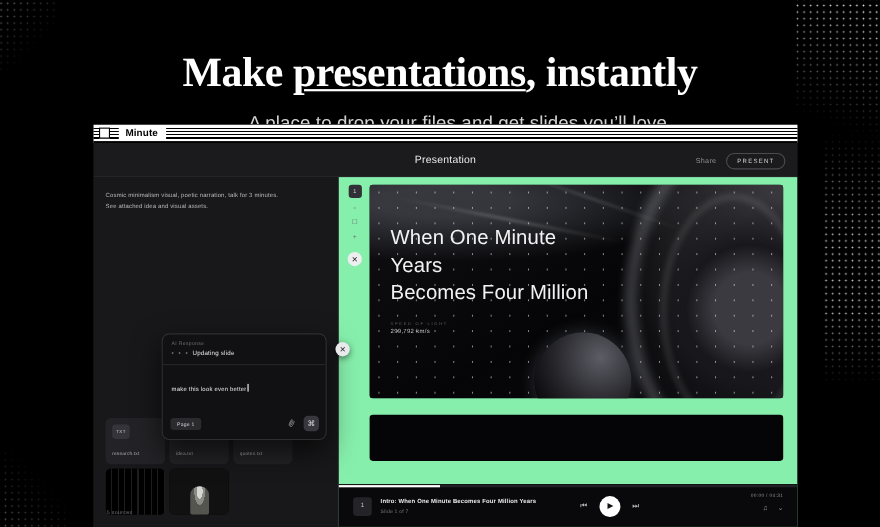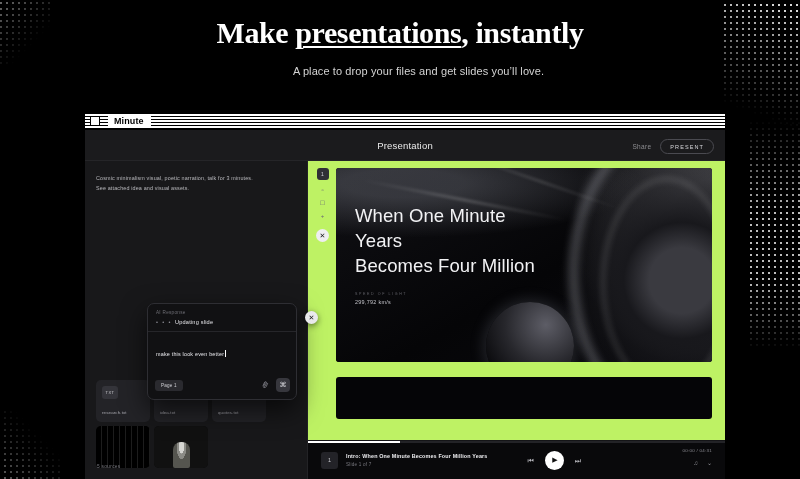--- a/index.html
+++ b/index.html
@@ -31,25 +31,25 @@
              -webkit-mask-image: linear-gradient(45deg, #000 0%, transparent 70%);
              mask-image: linear-gradient(45deg, #000 0%, transparent 70%); opacity: .45; }
   .dots-bc { bottom: -8px; left: 300px; width: 120px; height: 36px;
              -webkit-mask-image: linear-gradient(0deg, #000 0%, transparent 90%);
              mask-image: linear-gradient(0deg, #000 0%, transparent 90%); opacity: .4; }
 
   
   .hero { position: absolute; top: 0; left: 0; width: 800px; text-align: center; }
   .hero-title {
     font-family: "Liberation Serif", serif;
-    font-weight: 700; font-size: 30px; line-height: 1;
-    color: #fff; letter-spacing: -0.4px; margin-top: 18px;
+    font-weight: 700; font-size: 38px; line-height: 1;
+    color: #fff; letter-spacing: -0.4px; margin-top: 47px;
   }
   .hero-title .u { text-decoration: underline; text-underline-offset: 3px; text-decoration-thickness: 2px; }
-  .hero-sub { font-size: 11px; color: #d3d3d3; margin-top: 17px; letter-spacing: .1px; margin-left: 37px; }
+  .hero-sub { font-size: 17px; color: #d3d3d3; margin-top: 17px; letter-spacing: .1px; margin-left: 37px; }
 
   
   .window {
     position: absolute; left: 85px; top: 113px; width: 640px; height: 366px;
     background: #1c1c1e; overflow: hidden;
   }
   
   .titlebar {
     position: relative; height: 17px; background: #ffffff;
     background-image: repeating-linear-gradient(to bottom, #000 0px, #000 1px, #fff 1px, #fff 3px);
@@ -74,21 +74,21 @@
   .header-right { position: absolute; right: 11px; top: 9px; display: flex; align-items: center; gap: 9px; }
   .share-link { font-size: 6.5px; color: #8e8e92; letter-spacing: .3px; }
   .present-btn {
     font-size: 5.5px; color: #d8d8dc; letter-spacing: 1.1px;
     border: 1px solid #4a4a50; border-radius: 20px; padding: 3.5px 9px; background: transparent;
   }
 
   
   .app-body { position: relative; height: 318px; display: flex; }
   .left-pane { position: relative; width: 223px; background: #18181a; border-right: 1px solid #232326; }
-  .right-pane { position: relative; flex: 1; background: #bef264; }
+  .right-pane { position: relative; flex: 1; background: #86efac; }
 
   .prompt { padding: 12px 12px 0 11px; }
   .prompt-line { font-size: 5.4px; color: #b9b9bd; line-height: 1.85; letter-spacing: .15px; }
 
   
   .ai-popup {
     position: absolute; left: 62px; top: 142px; width: 150px;
     background: #111113; border: 1px solid #2e2e33; border-radius: 7px;
     box-shadow: 0 10px 26px rgba(0,0,0,.65); overflow: hidden; z-index: 6;
   }

